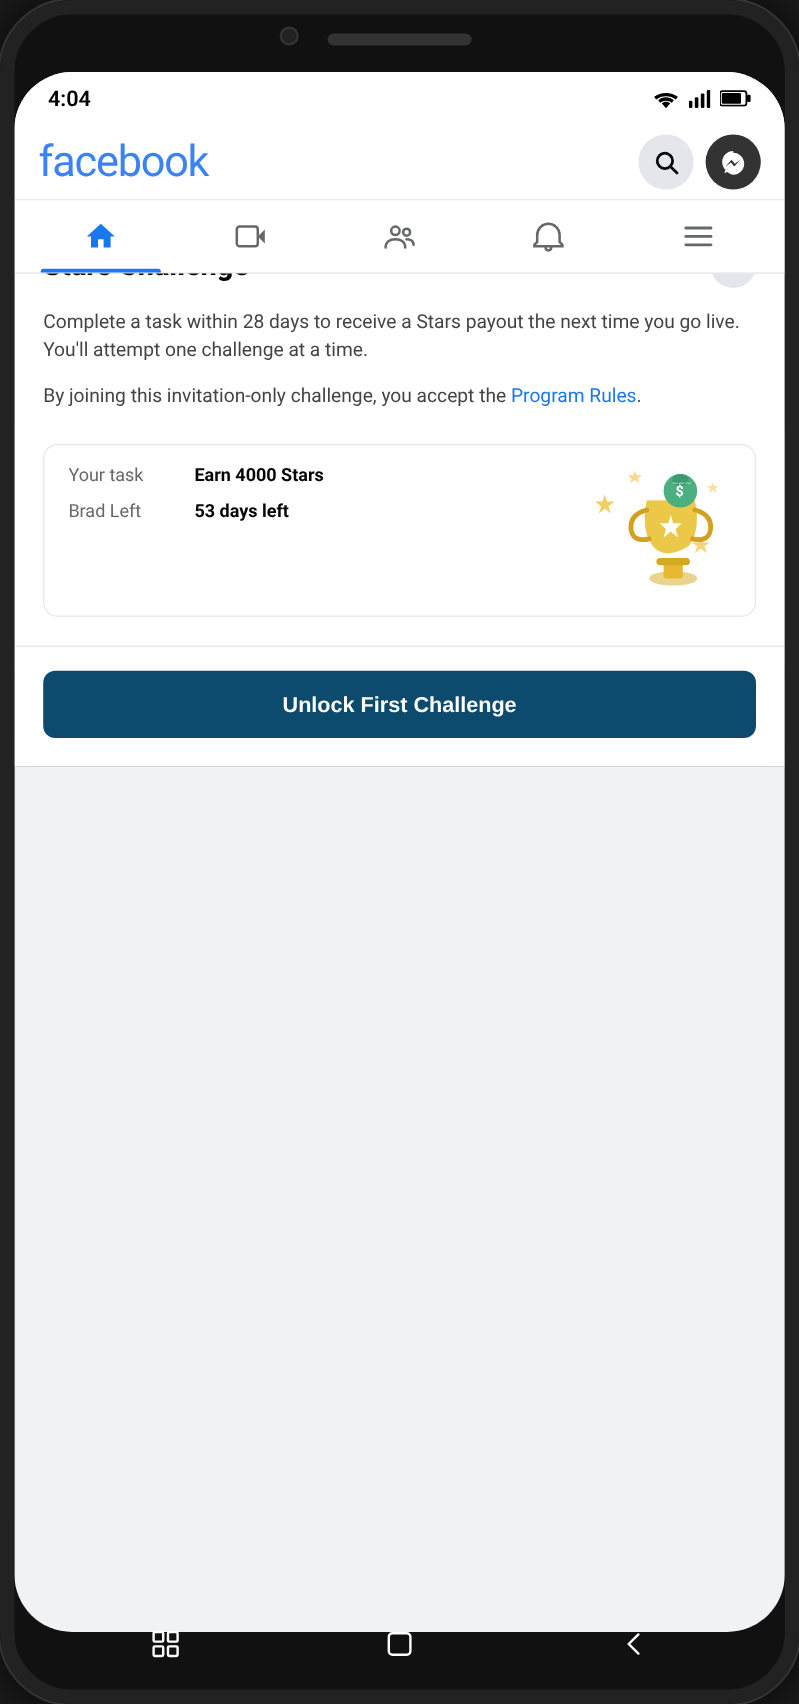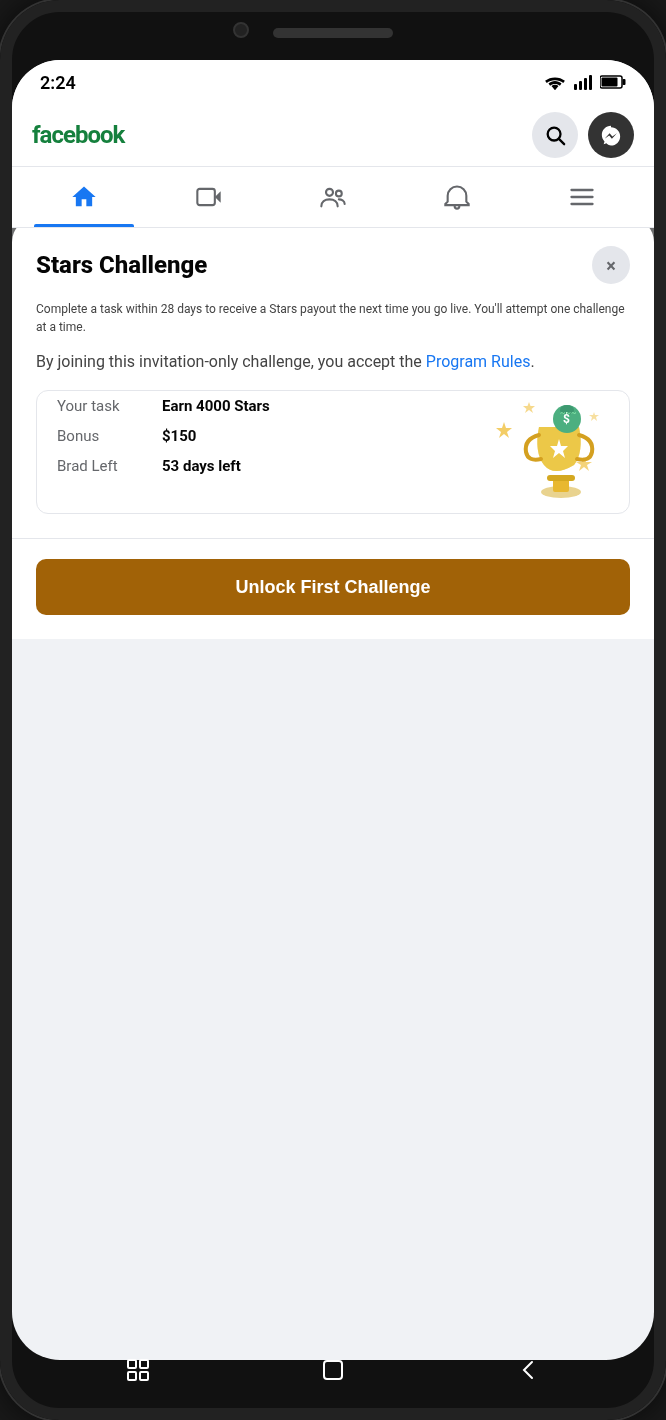--- a/index.html
+++ b/index.html
@@ -123,23 +123,23 @@
       padding: 8px 20px 8px 20px;
       display: flex;
       align-items: center;
       justify-content: space-between;
       border-bottom: 1px solid #e4e6eb;
       position: relative;
       z-index: 5;
     }
 
     .fb-logo {
-      font-size: 24px;
-      font-weight: 700;
-      color: #15803d;
+      font-size: 36px;
+      font-weight: 400;
+      color: #3b82f6;
       letter-spacing: -1px;
     }
 
     .fb-header-icons {
       display: flex;
       gap: 10px;
     }
 
     .icon-circle {
       width: 46px;
@@ -402,42 +402,42 @@
       display: flex;
       align-items: center;
       justify-content: center;
       cursor: pointer;
       font-size: 18px;
       color: #65676b;
       font-weight: 700;
     }
 
     .modal-desc {
-      font-size: 12px;
+      font-size: 16px;
       color: #444;
       line-height: 1.5;
       margin-bottom: 14px;
     }
 
     .modal-invitation {
       font-size: 16px;
       color: #444;
       line-height: 1.5;
-      margin-bottom: 16px;
+      margin-bottom: 28px;
     }
 
     .modal-invitation a {
       color: #1877f2;
       text-decoration: none;
     }
 
     .task-box {
       border: 1px solid #e4e6eb;
       border-radius: 12px;
-      padding: 6px 20px;
+      padding: 16px 20px;
       margin-bottom: 24px;
       display: flex;
       align-items: flex-start;
       justify-content: space-between;
       position: relative;
     }
 
     .task-details {
       display: flex;
       flex-direction: column;
@@ -472,21 +472,21 @@
     .modal-divider {
       height: 1px;
       background: #e4e6eb;
       margin: 0 -24px;
       margin-bottom: 20px;
     }
 
     .unlock-btn {
       width: 100%;
       height: 56px;
-      background: #a16207;
+      background: #0c4a6e;
       color: #fff;
       border: none;
       border-radius: 10px;
       font-size: 18px;
       font-weight: 700;
       cursor: pointer;
       margin-bottom: 24px;
     }
 
     
@@ -497,21 +497,21 @@
 </head>
 <body>
 
 <div class="phone-frame">
   <div class="speaker"></div>
   <div class="camera"></div>
 
   <div class="screen">
 
     <div class="status-bar">
-      <span class="status-time">2:24</span>
+      <span class="status-time">4:04</span>
       <div class="status-icons">
 
         <svg width="22" height="16" viewBox="0 0 24 16">
           <path d="M12 3C7.95 3 4.21 4.34 1.2 6.6L3 9c2.5-1.9 5.6-3 9-3s6.5 1.1 9 3l1.8-2.4C19.79 4.34 16.05 3 12 3zm0 4c-2.7 0-5.19.99-7.1 2.62L6.7 12c1.43-1.19 3.27-1.9 5.3-1.9 2.03 0 3.87.71 5.3 1.9l1.8-2.38C17.19 7.99 14.7 7 12 7zm0 4c-1.48 0-2.82.54-3.86 1.43L12 17l3.86-4.57C14.82 11.54 13.48 11 12 11z"></path>
         </svg>
 
         <svg width="18" height="16" viewBox="0 0 18 16">
           <rect x="0" y="10" width="3" height="6" rx="1"></rect>
           <rect x="5" y="7" width="3" height="9" rx="1"></rect>
           <rect x="10" y="4" width="3" height="12" rx="1"></rect>
@@ -644,24 +644,20 @@
         <p class="modal-invitation">
           <span>By joining this invitation-only challenge, you accept the</span>
           <a href="#">Program Rules</a>.
         </p>
 
         <div class="task-box">
           <div class="task-details">
             <div class="task-row">
               <span class="task-label">Your task</span>
               <span class="task-value">Earn 4000 Stars</span>
-            </div>
-            <div class="task-row">
-              <span class="task-label">Bonus</span>
-              <span class="task-value">$150</span>
             </div>
             <div class="task-row">
               <span class="task-label">Brad Left</span>
               <span class="task-value">53 days left</span>
             </div>
           </div>
 
           <div class="trophy-illustration">
             <svg width="120" height="110" viewBox="0 0 120 110">
 

